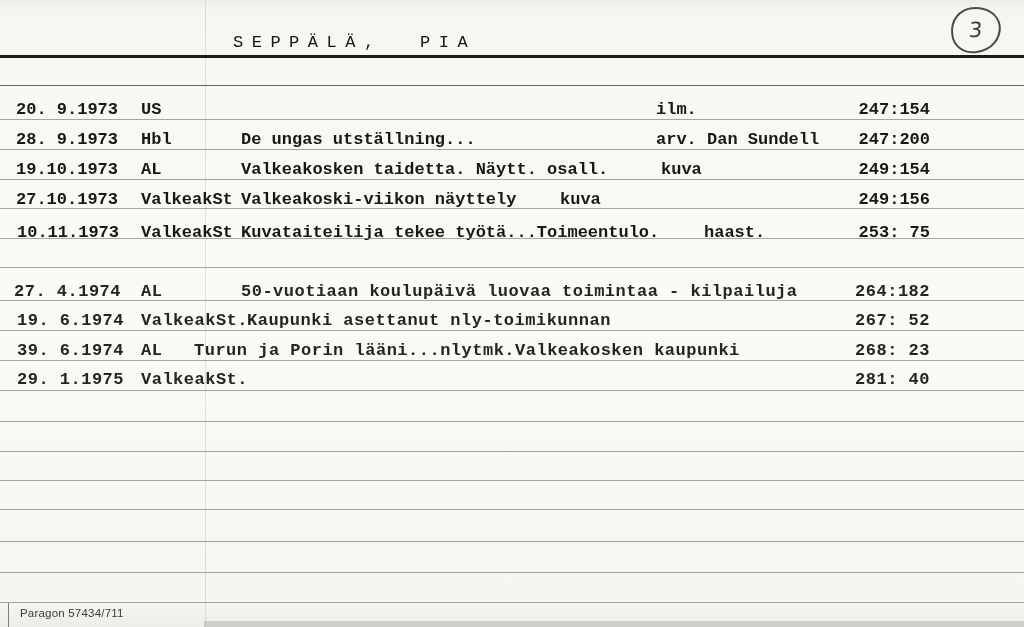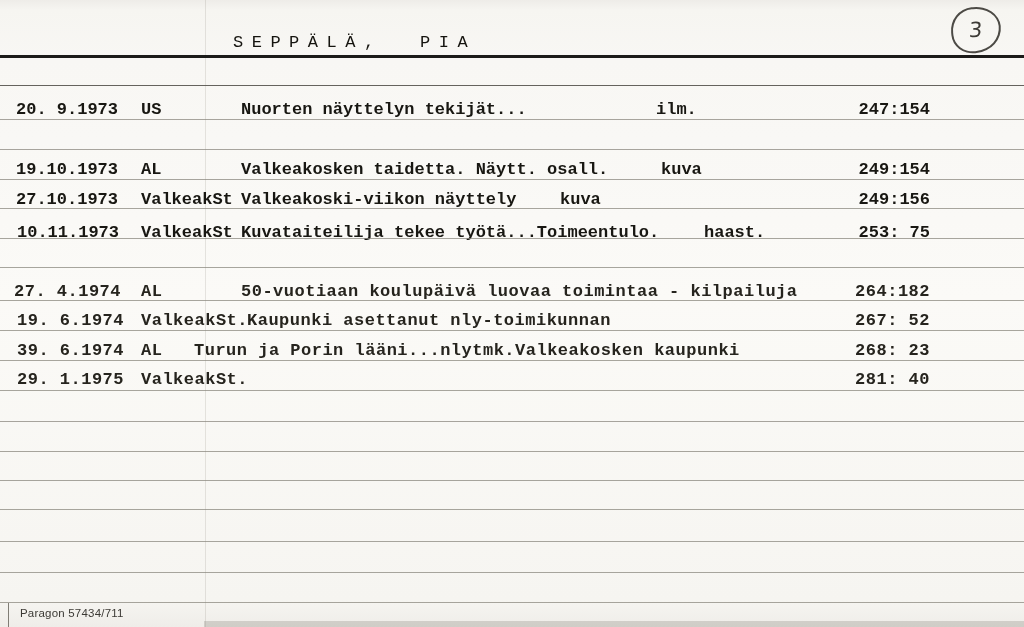--- a/index.html
+++ b/index.html
@@ -75,23 +75,29 @@
   <div class="rule" style="top:480px"></div>
   <div class="rule" style="top:509px"></div>
   <div class="rule" style="top:541px"></div>
   <div class="rule" style="top:572px"></div>
   <div class="rule" style="top:602px"></div>
   <div class="vrule" style="left:205px"></div>
 
   <div class="row groupA" style="top:101px">
     <span class="cell" style="left:12px">20. 9.1973</span>
     <span class="cell" style="left:137px">US</span>
-    <span class="cell" style="left:237px">Nuorten näyttelyn tekijät...</span>
     <span class="cell" style="left:652px">ilm.</span>
     <span class="cell ref">247:154</span>
+  </div>
+  <div class="row groupA" style="top:131px">
+    <span class="cell" style="left:12px">28. 9.1973</span>
+    <span class="cell" style="left:137px">Hbl</span>
+    <span class="cell" style="left:237px">De ungas utställning...</span>
+    <span class="cell" style="left:652px">arv. Dan Sundell</span>
+    <span class="cell ref">247:200</span>
   </div>
   <div class="row groupA" style="top:161px">
     <span class="cell" style="left:12px">19.10.1973</span>
     <span class="cell" style="left:137px">AL</span>
     <span class="cell" style="left:237px">Valkeakosken taidetta. Näytt. osall.</span>
     <span class="cell" style="left:657px">kuva</span>
     <span class="cell ref">249:154</span>
   </div>
   <div class="row groupA" style="top:191px">
     <span class="cell" style="left:12px">27.10.1973</span>

